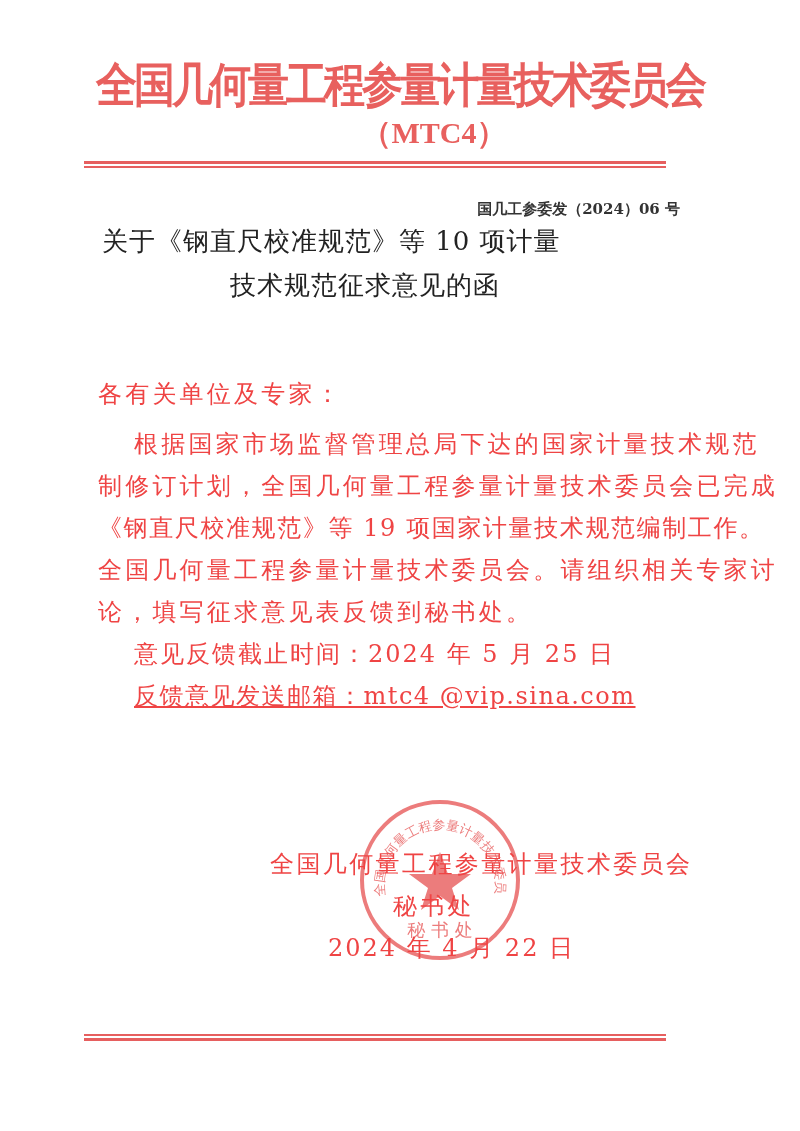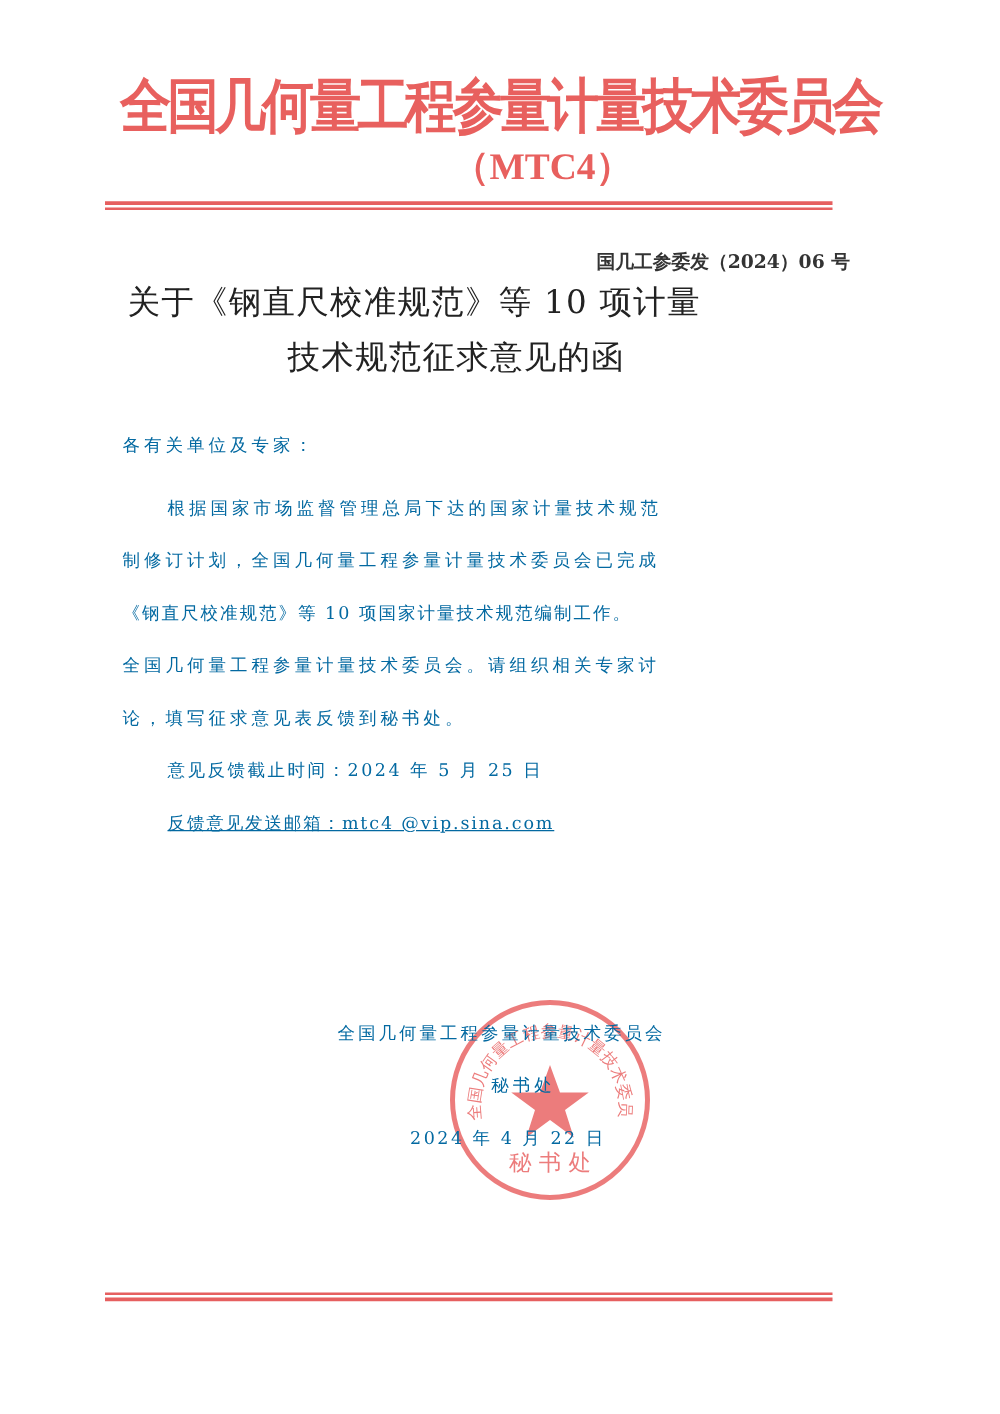--- a/index.html
+++ b/index.html
@@ -18,21 +18,21 @@
     font-family: "Liberation Serif", serif; font-weight: bold;
     font-size: 30px; color: #e8605e; margin-left: 40px;
   }
   .rule { left: 84px; width: 582px; background: #e65f5f; }
   .doc-number {
     top: 200px; right: 120px; font-size: 15px; font-weight: bold; color: #333;
   }
   .doc-title {
     font-size: 26px; color: #222; letter-spacing: 1px;
   }
-  .body-text { font-size: 14px; color: #0369a1; letter-spacing: 3.2px; }
+  .body-text { font-size: 24px; color: #ef4444; letter-spacing: 3.2px; margin-top: 30px; }
   .line { left: 98px; }
   .indent { left: 134px; }
   .seal {
     left: 360px; top: 800px; width: 160px; height: 160px; border-radius: 50%;
     border: 4px solid rgba(230,80,80,0.75); box-sizing: border-box;
   }
   .seal svg { position: absolute; left: 0; top: 0; }
 </style>
 </head>
 <body>
@@ -45,21 +45,21 @@
 
 <div class="abs doc-number">国几工参委发（2024）06 号</div>
 
 <div class="abs doc-title" style="top:224px;left:102px;text-align:center;">关于《钢直尺校准规范》等 10 项计量</div>
 <div class="abs doc-title" style="top:268px;left:230px;">技术规范征求意见的函</div>
 
 <div class="abs body-text line" style="top:348px;">各有关单位及专家：</div>
 
 <div class="abs body-text indent" style="top:398px;">根据国家市场监督管理总局下达的国家计量技术规范</div>
 <div class="abs body-text line" style="top:440px;">制修订计划，全国几何量工程参量计量技术委员会已完成</div>
-<div class="abs body-text line" style="top:482px;letter-spacing:1.6px;">《钢直尺校准规范》等 10 项国家计量技术规范编制工作。</div>
+<div class="abs body-text line" style="top:482px;letter-spacing:1.6px;">《钢直尺校准规范》等 19 项国家计量技术规范编制工作。</div>
 <div class="abs body-text line" style="top:524px;">全国几何量工程参量计量技术委员会。请组织相关专家讨</div>
 <div class="abs body-text line" style="top:566px;text-align:right;">论，填写征求意见表反馈到秘书处。</div>
 
 <div class="abs body-text indent" style="top:608px;letter-spacing:2px;">意见反馈截止时间：2024 年 5 月 25 日</div>
 <div class="abs body-text indent" style="top:650px;letter-spacing:1.5px;text-decoration:underline;">反馈意见发送邮箱：mtc4 @vip.sina.com</div>
 
 <div class="abs seal">
   <svg width="152" height="152" viewBox="0 0 152 152">
     <polygon points="76,48 84,70 107,70 88,84 95,106 76,92 57,106 64,84 45,70 68,70" fill="rgba(230,80,80,0.75)"></polygon>
     <path id="sealArc" d="M22,96 A56,56 0 1,1 130,96" fill="none"></path>

